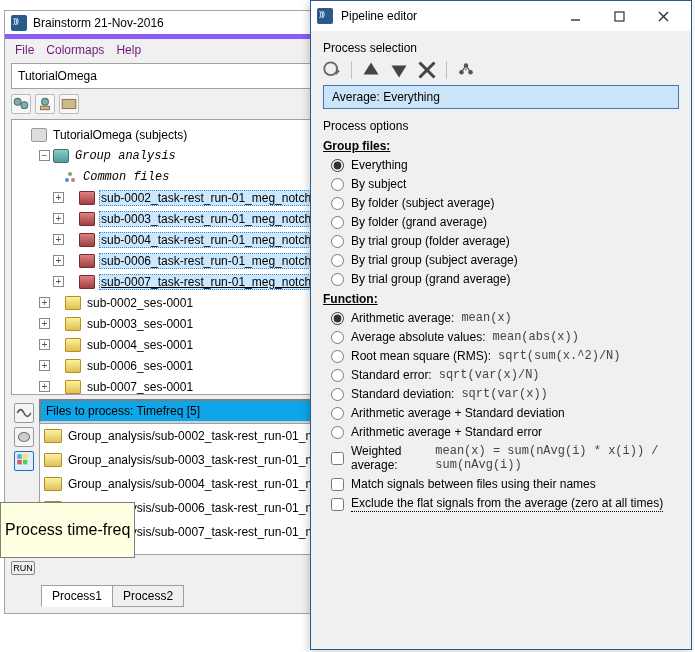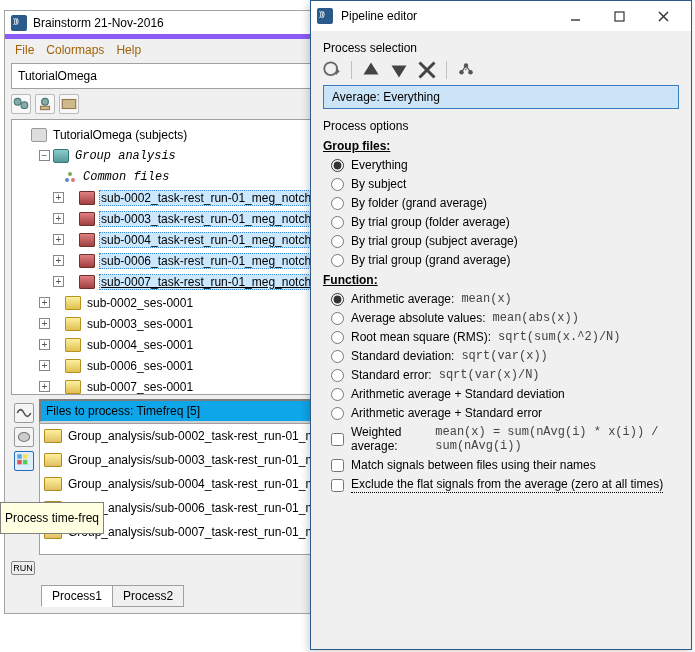--- a/index.html
+++ b/index.html
@@ -6,21 +6,21 @@
 body { background: #fff; width: 695px; height: 652px; position: relative; overflow: hidden; }
 
 
 .main-window { position: absolute; left: 4px; top: 10px; width: 500px; height: 604px; border: 1px solid #a5a5a5; background: #f0f0f0; }
 .titlebar { height: 28px; background: #fff; display: flex; align-items: center; padding: 0 6px; gap: 6px; border-bottom: 5px solid #8b5cf6; }
 .titlebar .logo { width: 16px; height: 16px; background: #2a5a8a; border-radius: 2px; position: relative; }
 .titlebar .logo::after { content: ")))"; color: #fff; font-size: 8px; position: absolute; left: 2px; top: 1px; letter-spacing: -1px; }
 .titlebar .title { color: #000; flex: 1; }
 
 .menubar { height: 22px; display: flex; align-items: center; gap: 12px; padding: 0 10px; background: #f0f0f0; }
-.menubar span { color: #a16207; }
+.menubar span { color: #701a75; }
 
 .protocol-bar { height: 26px; border: 1px solid #a0a0a0; margin: 2px 6px; background: #fff; padding: 2px 6px; display: flex; align-items: center; }
 .toolbar-row { height: 26px; display: flex; align-items: center; gap: 4px; padding: 2px 6px; }
 .tb-btn { width: 20px; height: 20px; border: 1px solid #bbb; border-radius: 2px; background: #f8f8f8; display: flex; align-items: center; justify-content: center; }
 
 
 .tree-area { margin: 2px 6px; border: 1px solid #a0a0a0; background: #fff; height: 276px; overflow: hidden; padding: 4px 17px; }
 .tree-row { display: flex; align-items: center; height: 21px; white-space: nowrap; }
 .indent { display: inline-block; }
 .exp { width: 11px; height: 11px; border: 1px solid #888; background: #fff; text-align: center; line-height: 9px; font-size: 10px; color: #555; margin-right: 3px; }
@@ -47,21 +47,21 @@
 .file-list { flex: 1; border: 1px solid #a0a0a0; background: #fff; height: 132px; overflow: hidden; }
 .file-row { display: flex; align-items: center; height: 24px; padding: 0 4px; gap: 6px; border-bottom: 1px solid transparent; }
 .file-row .fold { width: 18px; height: 14px; background: linear-gradient(#fdf0a0,#e0c060); border: 1px solid #b08f20; border-radius: 1px; }
 .run-btn { margin-top: 6px; width: 24px; font-size: 9px; text-align: center; border: 1px solid #888; background: #eee; border-radius: 2px; padding: 1px 0; }
 
 .tabs-row { position: absolute; bottom: 6px; left: 36px; display: flex; }
 .tab { border: 1px solid #a0a0a0; background: #f0f0f0; padding: 3px 10px; margin-right: -1px; }
 .tab.active { background: #fff; border-bottom-color: #fff; }
 
 
-.tooltip { position: absolute; left: 0px; top: 502px; background: #ffffe1; border: 1px solid #808080; padding: 8px 4px; font-size: 12px; z-index: 30; }
+.tooltip { position: absolute; left: 0px; top: 502px; background: #ffffe1; border: 1px solid #808080; padding: 18px 4px; font-size: 16px; z-index: 30; }
 
 
 .dialog { position: absolute; left: 310px; top: 0; width: 382px; height: 650px; background: #f0f0f0; border: 1px solid #2a5a8a; z-index: 20; box-shadow: -2px 2px 8px rgba(0,0,0,.18); }
 .dlg-titlebar { height: 30px; background: #fff; display: flex; align-items: center; padding: 0 6px; }
 .dlg-titlebar .logo { width: 16px; height: 16px; background: #2a5a8a; border-radius: 2px; position: relative; margin-right: 8px; }
 .dlg-titlebar .logo::after { content: ")))"; color: #fff; font-size: 8px; position: absolute; left: 2px; top: 1px; letter-spacing: -1px; }
 .dlg-titlebar .dtitle { flex: 1; }
 .dlg-titlebar .win-btn { width: 44px; height: 30px; display: flex; align-items: center; justify-content: center; color: #333; }
 .dlg-titlebar .win-btn svg { width: 11px; height: 11px; }
 
@@ -350,20 +350,24 @@
     <label class="radio-row">
         <input type="radio" name="grp" checked="" style="">
         <span>Everything</span>
       </label>
     <label class="radio-row">
         <input type="radio" name="grp" style="">
         <span>By subject</span>
       </label>
     <label class="radio-row">
         <input type="radio" name="grp" style="">
+        <span>By folder (subject average)</span>
+      </label>
+    <label class="radio-row">
+        <input type="radio" name="grp" style="">
         <span>By folder (grand average)</span>
       </label>
     <label class="radio-row">
         <input type="radio" name="grp" style="">
         <span>By trial group (folder average)</span>
       </label>
     <label class="radio-row">
         <input type="radio" name="grp" style="">
         <span>By trial group (subject average)</span>
       </label>
@@ -383,27 +387,27 @@
         <span>Average absolute values:</span> 
         <span class="formula">mean(abs(x))</span>
       </label>
     <label class="radio-row">
         <input type="radio" name="fn" style="">
         <span>Root mean square (RMS):</span> 
         <span class="formula">sqrt(sum(x.^2)/N)</span>
       </label>
     <label class="radio-row">
         <input type="radio" name="fn" style="">
+        <span>Standard error:</span> 
+        <span class="formula">sqrt(var(x)/N)</span>
+      </label>
+    <label class="radio-row">
+        <input type="radio" name="fn" style="">
         <span>Standard deviation:</span> 
         <span class="formula">sqrt(var(x))</span>
-      </label>
-    <label class="radio-row">
-        <input type="radio" name="fn" style="">
-        <span>Standard error:</span> 
-        <span class="formula">sqrt(var(x)/N)</span>
       </label>
     <label class="radio-row">
         <input type="radio" name="fn" style="">
         <span>Arithmetic average + Standard deviation</span>
       </label>
     <label class="radio-row">
         <input type="radio" name="fn" style="">
         <span>Arithmetic average + Standard error</span>
       </label>
 

